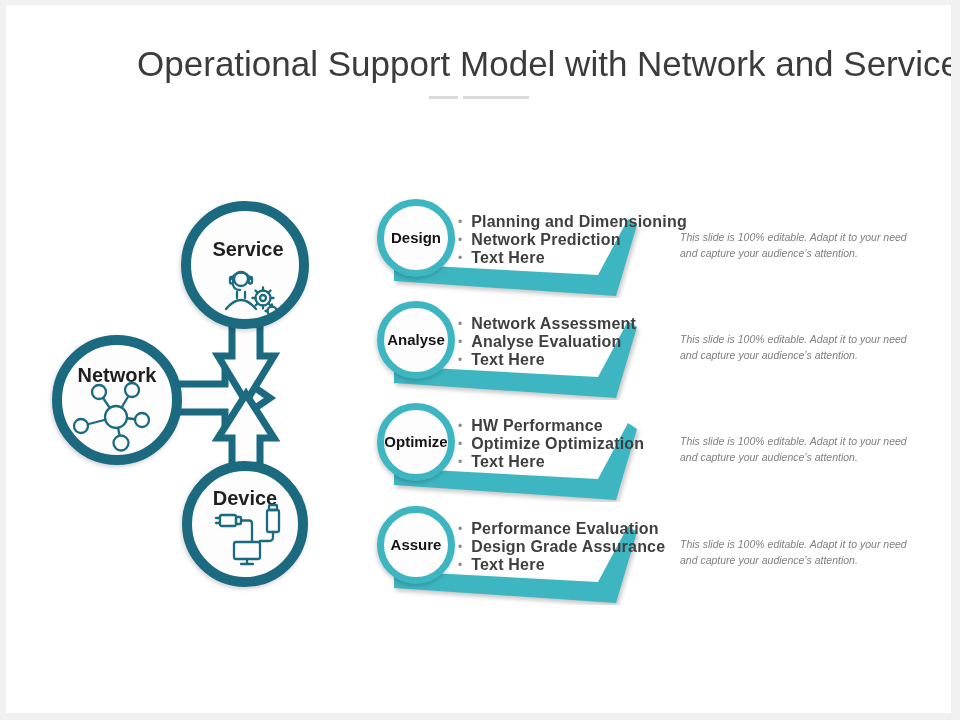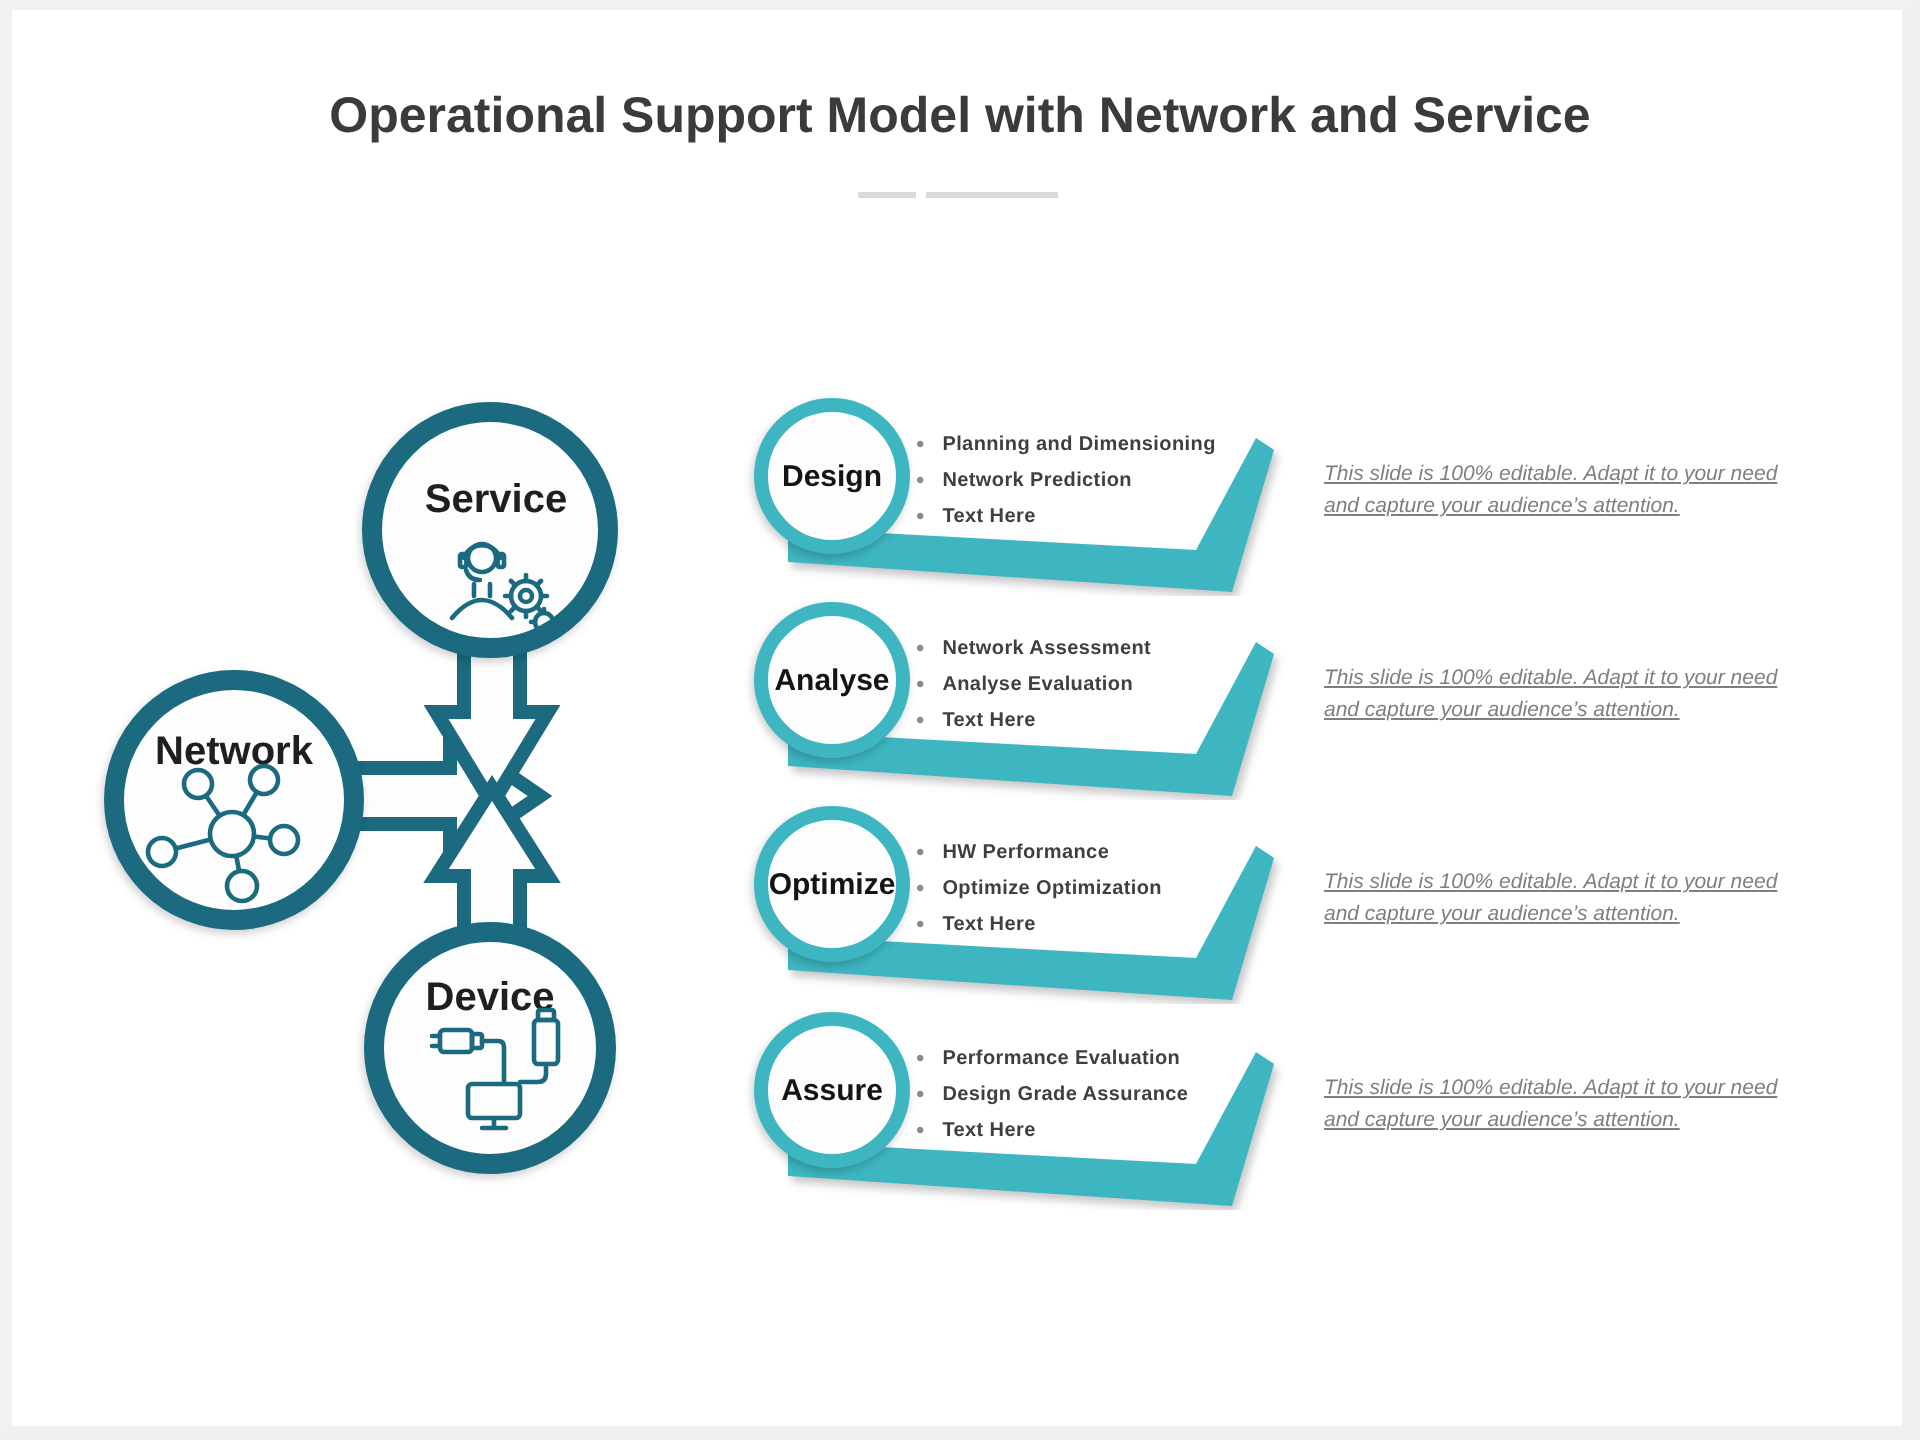--- a/index.html
+++ b/index.html
@@ -8,22 +8,22 @@
     background:#ffffff;
     font-family:"Liberation Sans", sans-serif;
   }
   #slide{position:absolute;inset:0;background:#fff;}
   .frame{
     position:absolute;inset:0;pointer-events:none;z-index:50;
     border-left:6px solid #f1f1f1;border-top:5px solid #f1f1f1;
     border-right:9px solid #f0f0f0;border-bottom:7px solid #f0f0f0;
   }
   .title{
-    position:absolute;left:0;right:0;top:44px;text-align:center;
-    font-size:25px;font-weight:700;color:#3b3b3b;letter-spacing:0px;
+    position:absolute;left:0;right:0;top:44px;text-align:right;
+    font-size:35px;font-weight:400;color:#3b3b3b;letter-spacing:0px;
     white-space:nowrap;
   }
   .divider-seg{position:absolute;height:3px;background:#d9d9d9;}
   .divider-a{left:429px;top:96px;width:29px;}
   .divider-b{left:463px;top:96px;width:66px;}
 
   
   .hub-svg{position:absolute;left:20px;top:180px;}
   .hub-label{font-weight:bold;font-size:20px;fill:#1f1f1f;}
   .node-ring{filter:drop-shadow(-1px 2px 2px rgba(0,0,0,0.18));}
@@ -31,24 +31,24 @@
   
   .stage-row{position:absolute;left:370px;width:540px;height:112px;}
   .stage-svg{position:absolute;left:0;top:0;}
   .ribbon{fill:#3db6c1;filter:drop-shadow(2px 3px 2px rgba(0,0,0,0.22));}
   .stage-ring{fill:#fdfdfd;stroke:#3db6c1;stroke-width:7;
     filter:drop-shadow(-1px 2px 2px rgba(0,0,0,0.2));}
   .stage-label{font-weight:bold;font-size:15px;fill:#141414;}
   .bullets{position:absolute;left:88px;top:27px;}
   .bullet-line{height:18px;display:flex;align-items:center;}
   .bullet-dot{color:#8a8a8a;font-size:12px;margin-right:9px;line-height:18px;}
-  .bullet-text{font-weight:bold;font-size:10px;color:#3f3f3f;letter-spacing:.2px;white-space:nowrap;}
+  .bullet-text{font-weight:bold;font-size:16px;color:#3f3f3f;letter-spacing:.2px;white-space:nowrap;}
   .note{
-    position:absolute;left:292px;top:43px;width:232px;
-    font-style:italic;font-size:10.5px;line-height:16px;color:#7f7f7f;text-decoration:underline;
+    position:absolute;left:310px;top:43px;width:232px;
+    font-style:italic;font-size:10.5px;line-height:16px;color:#7f7f7f;
   }
   .icon-stroke{stroke:#1b6a80;fill:none;stroke-width:2.3;stroke-linecap:round;stroke-linejoin:round;}
   .icon-fill-white{fill:#fdfdfd;}
 </style>
 </head>
 <body>
 
 <div id="slide">
 
   <div class="title">Operational Support Model with Network and Service</div>

